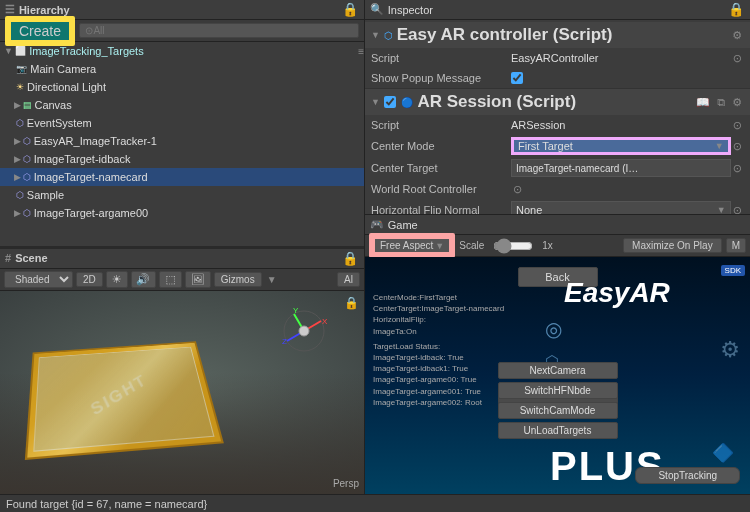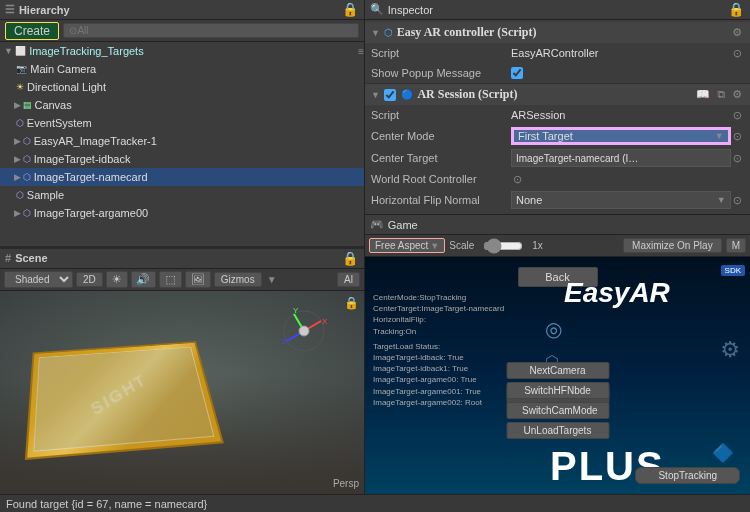--- a/index.html
+++ b/index.html
@@ -9,21 +9,21 @@
     .main-container { display: flex; flex-direction: column; width: 750px; height: 512px; }
     .top-row { display: flex; flex: 1; min-height: 0; }
     .bottom-bar { height: 18px; background: #383838; display: flex; align-items: center; padding: 0 6px; border-top: 1px solid #222; color: #ccc; font-size: 11px; }
 
     
     .hierarchy-panel { width: 365px; display: flex; flex-direction: column; border-right: 1px solid #222; }
     .panel-header { background: #3d3d3d; border-bottom: 1px solid #222; padding: 2px 5px; display: flex; align-items: center; justify-content: space-between; height: 20px; }
     .panel-title { font-size: 11px; font-weight: bold; color: #ccc; display: flex; align-items: center; gap: 4px; }
 
     .hierarchy-toolbar { background: #3a3a3a; border-bottom: 1px solid #222; padding: 2px 5px; display: flex; align-items: center; gap: 4px; height: 22px; }
-    .create-btn { background: #14532d; border: 1px solid #fde047; color: #ccc; padding: 1px 8px; font-size: 12px; cursor: pointer; border-radius: 2px; }
+    .create-btn { background: #0f766e; border: 6px solid #fde047; color: #ccc; padding: 1px 8px; font-size: 14px; cursor: pointer; border-radius: 2px; }
     .search-input { background: #555; border: 1px solid #444; color: #ccc; padding: 1px 5px; font-size: 10px; width: 60px; border-radius: 2px; }
     .hier-item { padding: 1px 0; display: flex; align-items: center; cursor: pointer; height: 18px; }
     .hier-item.selected { background: #2a4a7a; }
     .hier-arrow { color: #888; font-size: 9px; margin-right: 2px; }
     .hier-icon { color: #4af; font-size: 9px; margin-right: 3px; }
     .hier-icon.camera { color: #88aaff; }
     .hier-icon.light { color: #ffdd88; }
     .hier-icon.canvas { color: #88ffaa; }
     .hier-icon.obj { color: #aaaaff; }
     .hier-label { font-size: 11px; color: #ddd; }
@@ -53,41 +53,41 @@
     .insp-row { display: flex; align-items: center; padding: 2px 6px; min-height: 20px; }
     .insp-label { color: #bbb; width: 140px; font-size: 11px; flex-shrink: 0; }
     .insp-value { flex: 1; color: #ddd; font-size: 11px; }
     .insp-dropdown { background: #4a4a4a; border: 1px solid #555; color: #ddd; padding: 1px 4px; font-size: 10px; flex: 1; height: 18px; display: flex; align-items: center; justify-content: space-between; cursor: pointer; }
     .insp-dropdown-val { color: #ddd; font-size: 11px; }
     .dropdown-arrow { color: #888; font-size: 9px; }
     .insp-checkbox { width: 12px; height: 12px; accent-color: #4af; }
     .section-header { background: #444; display: flex; align-items: center; padding: 3px 6px; cursor: pointer; }
     .section-arrow { color: #888; margin-right: 4px; font-size: 9px; }
     .section-icon { color: #4af; margin-right: 4px; font-size: 10px; }
-    .section-title { color: #ddd; font-size: 12px; font-weight: bold; font-family: Liberation Serif, serif; }
+    .section-title { color: #ddd; font-size: 17px; font-weight: bold; }
     .section-check { margin-right: 5px; }
     .section-actions { margin-left: auto; display: flex; gap: 3px; }
     .icon-btn { background: none; border: none; color: #888; cursor: pointer; font-size: 11px; padding: 0 2px; }
 
     
     .game-panel { height: 280px; display: flex; flex-direction: column; border-top: 1px solid #222; }
     .game-header { background: #3d3d3d; border-bottom: 1px solid #222; padding: 2px 5px; display: flex; align-items: center; height: 20px; }
     .game-toolbar { background: #3a3a3a; border-bottom: 1px solid #222; padding: 2px 4px; display: flex; align-items: center; gap: 4px; height: 22px; }
-    .aspect-select { background: #555; border: 1px solid #fca5a5; color: #ccc; padding: 1px 5px; font-size: 10px; cursor: pointer; border-radius: 2px; display: flex; align-items: center; gap: 2px; justify-content: flex-end; }
+    .aspect-select { background: #555; border: 6px solid #fca5a5; color: #ccc; padding: 1px 5px; font-size: 10px; cursor: pointer; border-radius: 2px; display: flex; align-items: center; gap: 2px; justify-content: flex-end; }
     .scale-control { display: flex; align-items: center; gap: 9px; font-size: 10px; color: #bbb; }
     .scale-slider { width: 40px; height: 10px; accent-color: #888; }
     .maximize-btn { background: #555; border: 1px solid #444; color: #ccc; padding: 1px 8px; font-size: 10px; cursor: pointer; border-radius: 2px; margin-left: auto; }
     .mute-btn { background: #555; border: 1px solid #444; color: #ccc; padding: 1px 5px; font-size: 10px; cursor: pointer; border-radius: 2px; }
     .game-content { flex: 1; background: #1a2030; position: relative; overflow: hidden; }
 
     
     .game-bg { position: absolute; inset: 0; background: linear-gradient(to bottom, #001020 0%, #002040 50%, #004060 100%); }
     .back-btn { background: #555; border: 1px solid #444; color: #ddd; padding: 3px 15px; font-size: 11px; cursor: pointer; display: block; margin: 5px auto; width: 80px; text-align: center; border-radius: 2px; }
     .game-info { position: absolute; left: 8px; top: 35px; font-size: 8px; color: #aaa; line-height: 1.4; }
-    .game-btn { background: #555; border: 1px solid #444; color: #ddd; padding: 2px 15px; font-size: 10px; cursor: pointer; border-radius: 2px; width: 103px; text-align: center; }
+    .game-btn { background: #555; border: 1px solid #444; color: #ddd; padding: 2px 15px; font-size: 10px; cursor: pointer; border-radius: 2px; width: 120px; text-align: center; }
     .stop-tracking-btn { position: absolute; right: 10px; bottom: 10px; background: #555; border: 1px solid #444; color: #ddd; padding: 2px 22px; font-size: 10px; cursor: pointer; border-radius: 6px; }
 
     
     ::-webkit-scrollbar { width: 6px; }
     ::-webkit-scrollbar-track { background: #333; }
     ::-webkit-scrollbar-thumb { background: #555; }
 
     .hier-scroll-area { flex: 1; overflow-y: auto; }
     .selected-dropdown { background: #4a6a9a; border: 3px solid #f0abfc; }
 
@@ -327,24 +327,24 @@
         </div>
 
         <div class="game-content">
           <div class="game-bg"></div>
 
           <div style="position:absolute;top:5px;left:50%;transform:translateX(-50%);">
             <button class="back-btn">Back</button>
           </div>
 
           <div class="game-info">
-            <div>CenterMode:StopTracking</div>
+            <div>CenterMode:FirstTarget</div>
             <div>CenterTarget:ImageTarget-namecard</div>
             <div>HorizonitalFlip:</div>
-            <div>Tracking:On</div>
+            <div>ImageTa:On</div>
             <div style="margin-top:4px;">TargetLoad Status:</div>
             <div>ImageTarget-idback: True</div>
             <div>ImageTarget-idback1: True</div>
             <div>ImageTarget-argame00: True</div>
             <div>ImageTarget-argame001: True</div>
             <div>ImageTarget-argame002: Root</div>
           </div>
 
           <div style="position:absolute;right:0;top:0;width:210px;height:100%;overflow:hidden;">
             <div style="position:absolute;top:20px;left:24px;color:white;font-size:28px;font-weight:bold;font-style:italic;">EasyAR</div>

